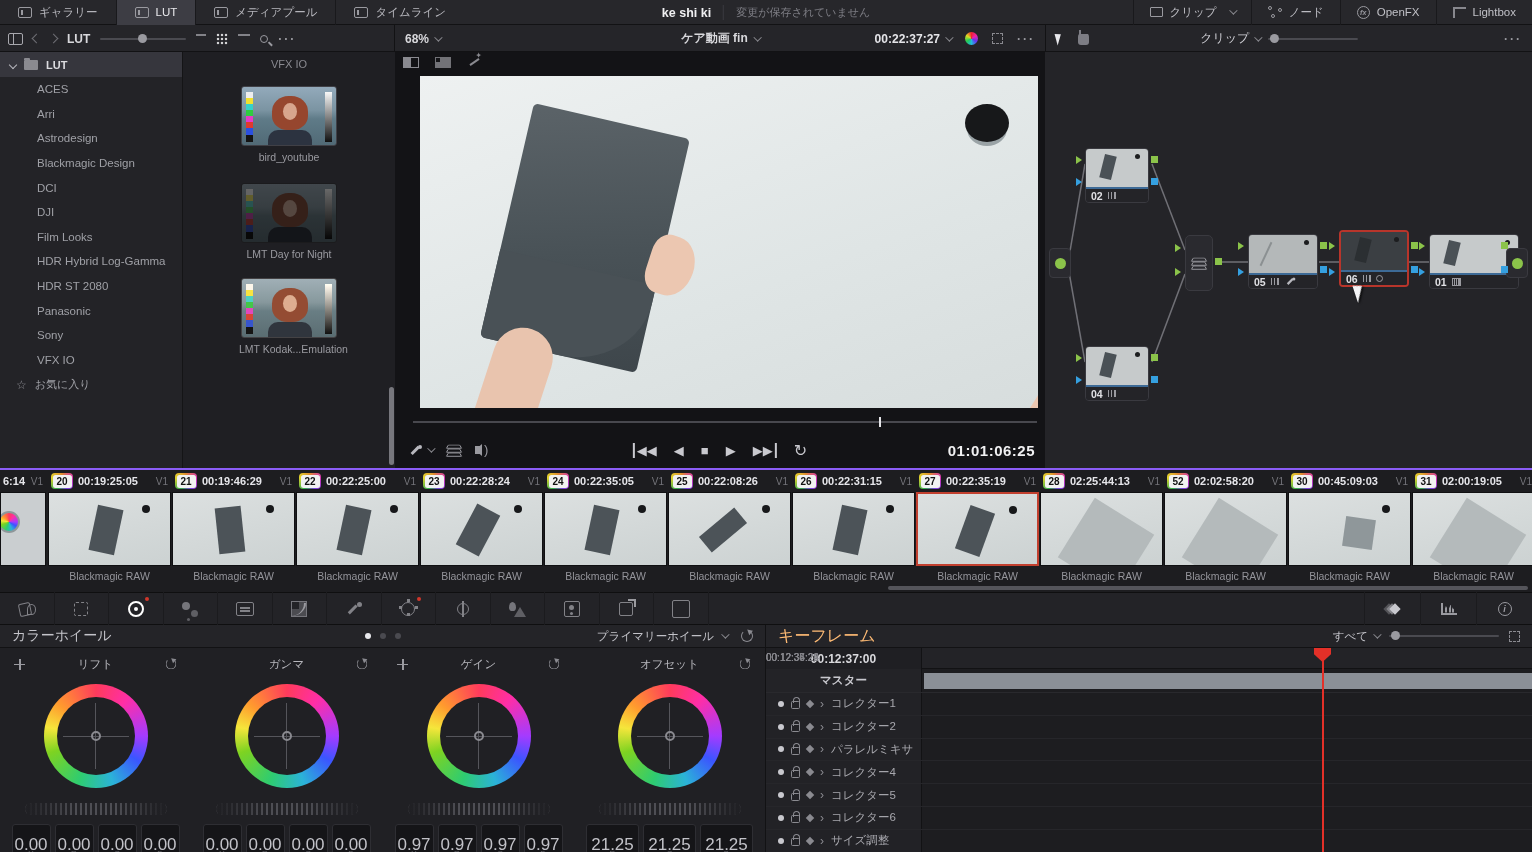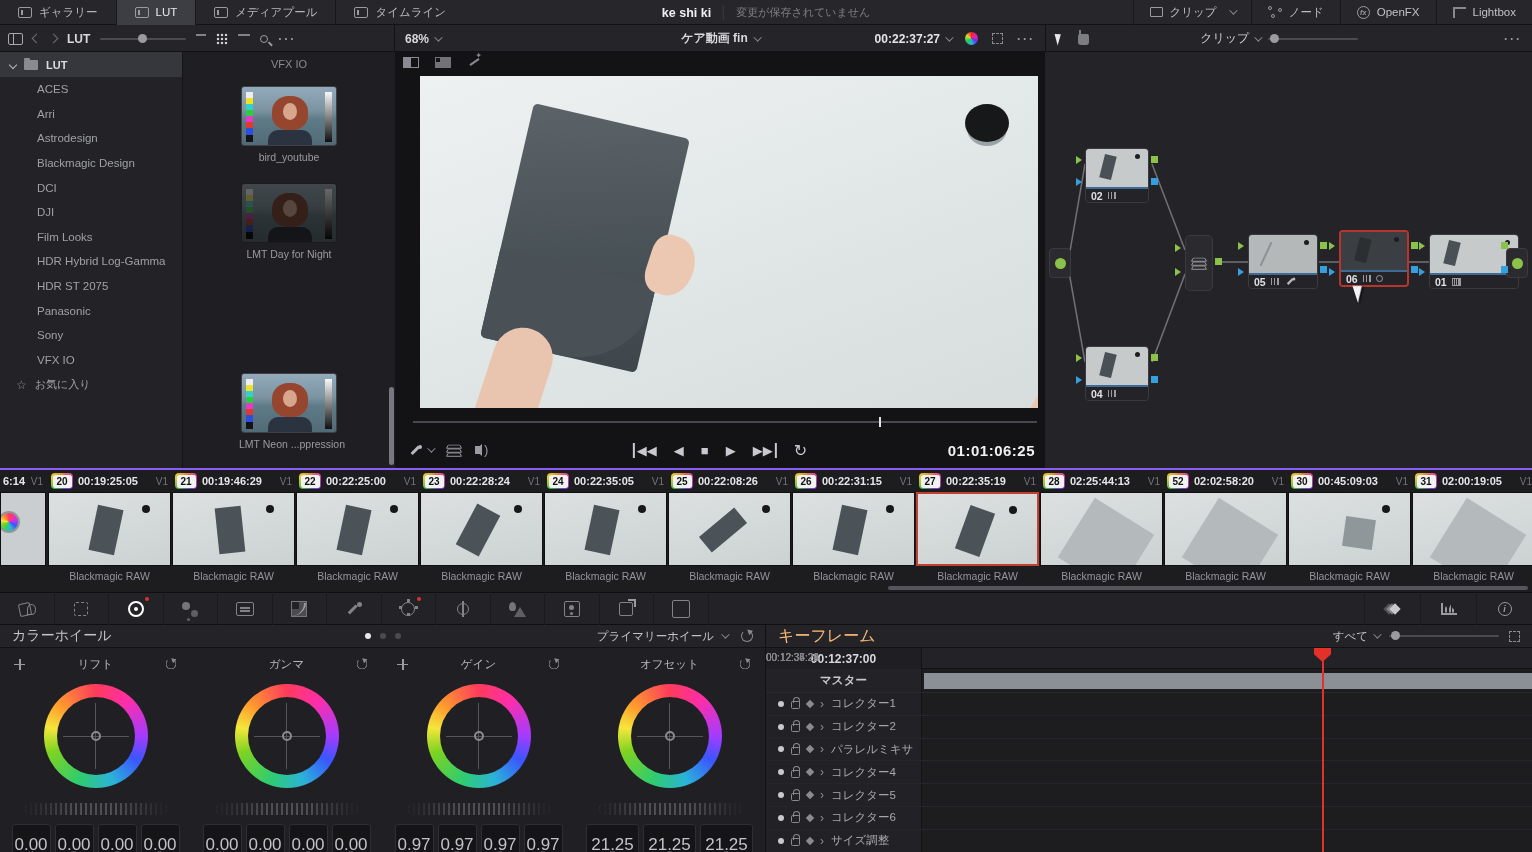--- a/index.html
+++ b/index.html
@@ -382,21 +382,21 @@
 
       <div class="sitem idx6">
         <span>Film Looks</span>
       </div>
 
       <div class="sitem idx7">
         <span>HDR Hybrid Log-Gamma</span>
       </div>
 
       <div class="sitem idx8">
-        <span>HDR ST 2075</span>
+        <span>HDR ST 2080</span>
       </div>
 
       <div class="sitem idx9">
         <span>Panasonic</span>
       </div>
 
       <div class="sitem idx10">
         <span>Sony</span>
       </div>
 
@@ -425,29 +425,29 @@
     <div class="lthumb-wrap" style="top:34px">
       <div class="lthumb v-bright">
           <div class="hair"></div>
           <div class="face"></div>
           <div class="shirt"></div>
           <div class="cbar"></div>
           <div class="gbar"></div>
         </div>
       <span class="lname">bird_youtube</span>
     </div>
-    <div class="lthumb-wrap" style="top:321px">
-      <div class="lthumb v-bright">
+    <div class="lthumb-wrap" style="top:226px">
+      <div class="lthumb v-warm">
           <div class="hair"></div>
           <div class="face"></div>
           <div class="shirt"></div>
           <div class="cbar"></div>
           <div class="gbar"></div>
         </div>
-      <span class="lname">LMT Neon ...ppression</span>
+      <span class="lname">LMT Kodak...Emulation</span>
     </div>
     <div id="lut-scroll"></div>
   </div>
 
   <div id="viewer" class="abs">
     <div id="viewer-tools">
       <span class="splitico">
           <i></i>
           <i></i>
         </span>

